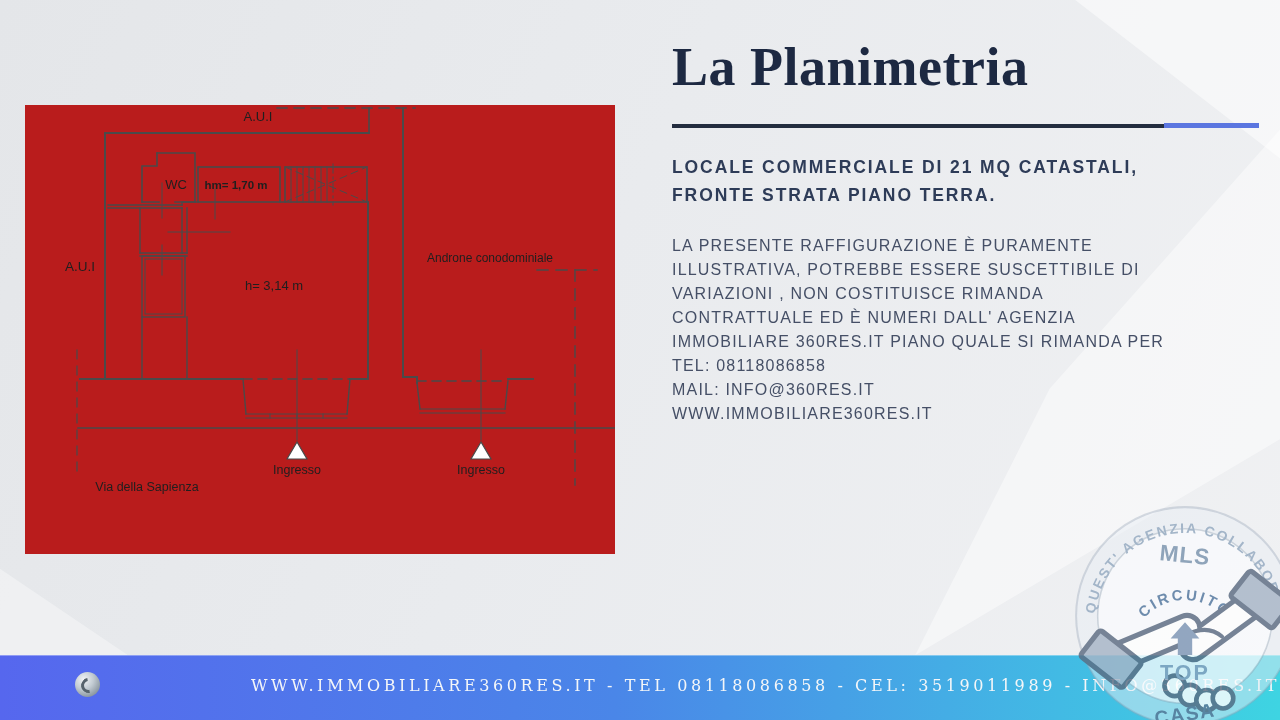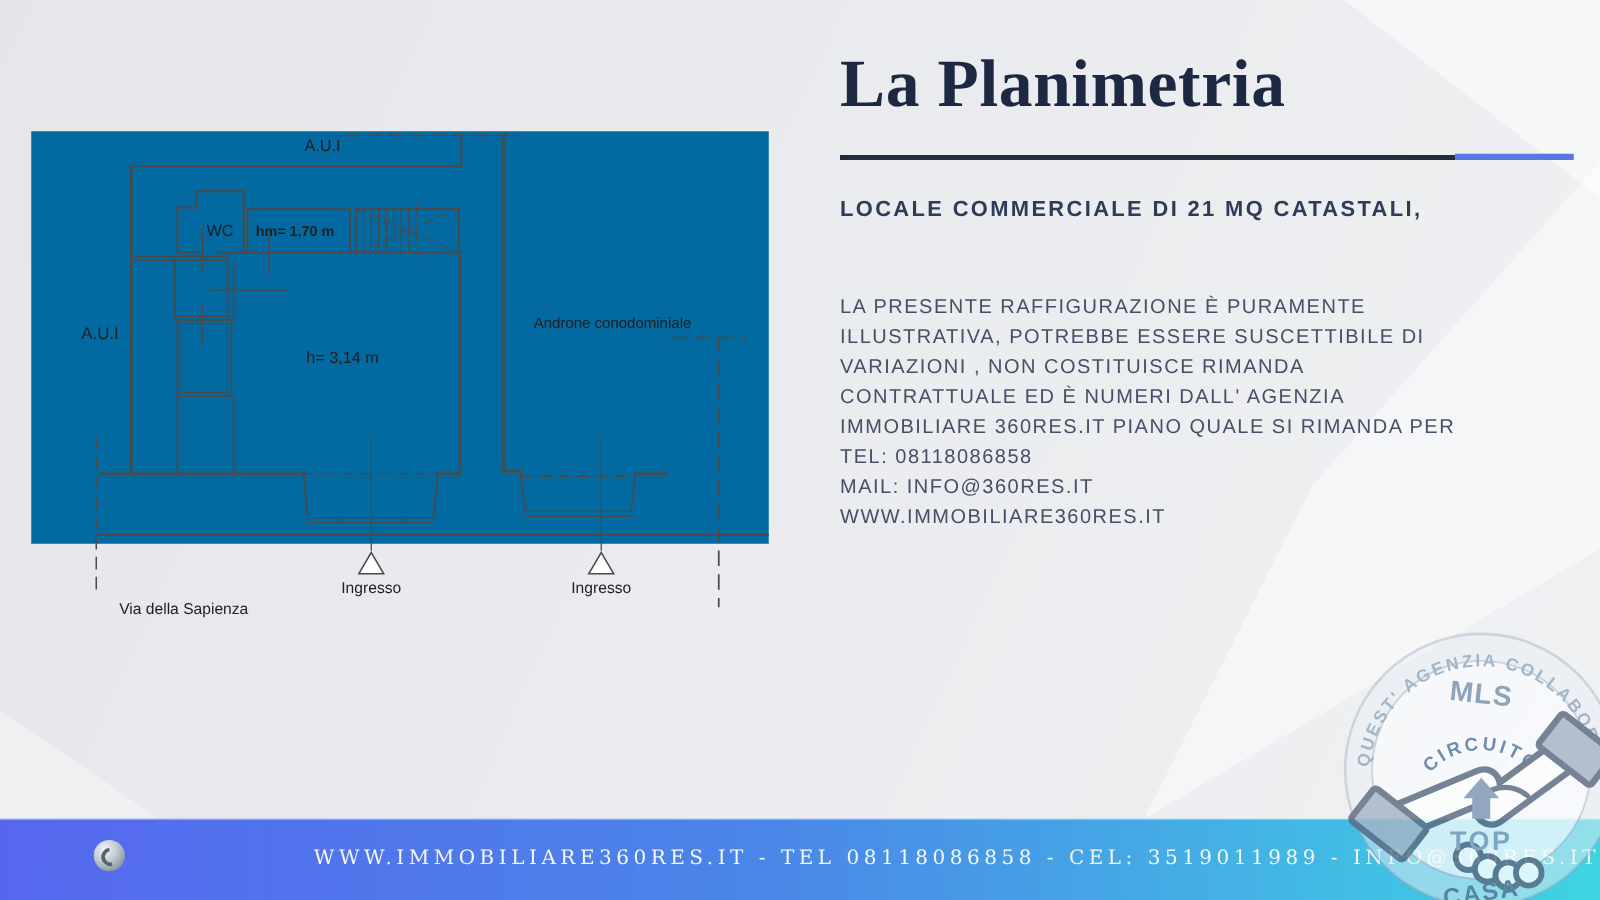--- a/index.html
+++ b/index.html
@@ -7,21 +7,21 @@
     width:1280px;height:720px;position:relative;overflow:hidden;
     background:linear-gradient(115deg,#e4e6e9 0%,#e9ebee 45%,#f0f1f3 100%);
     font-family:"Liberation Sans",sans-serif;
   }
   .sheen{position:absolute;inset:0;pointer-events:none;}
   .sheen-1{background:rgba(255,255,255,.5);clip-path:polygon(84% 0,100% 0,100% 22%);}
   .sheen-2{background:rgba(255,255,255,.45);clip-path:polygon(100% 18%,100% 61%,71.5% 91%,82% 54%);}
   .sheen-3{background:rgba(255,255,255,.35);clip-path:polygon(0 91%,0 79%,10% 91%);}
 
   
-  .plan-panel{position:absolute;left:25px;top:105px;width:590px;height:330px;background:#0369a1;}
+  .plan-panel{position:absolute;left:25px;top:105px;width:590px;height:449px;background:#b91c1c;}
   .plan-panel svg{display:block;}
   .plan-panel text{font-family:"Liberation Sans",sans-serif;fill:#1f1f1f;}
 
   
   .title{
     position:absolute;left:672px;top:24px;width:560px;
     font-family:"Liberation Serif",serif;font-weight:700;font-size:54px;
     color:#1d2942;letter-spacing:.5px;margin-top:12px;
   }
   .divider{position:absolute;left:672px;top:123px;width:587px;height:5px;display:flex;}
@@ -144,20 +144,21 @@
 
 <h1 class="title">La Planimetria</h1>
 
 <div class="divider">
   <div class="seg-dark"></div>
   <div class="seg-blue"></div>
 </div>
 
 <div class="subtitle">
   <div>LOCALE COMMERCIALE DI 21 MQ CATASTALI,</div>
+  <div>FRONTE STRATA PIANO TERRA.</div>
 </div>
 
 <div class="description">
   <div>LA PRESENTE RAFFIGURAZIONE È PURAMENTE</div>
   <div>ILLUSTRATIVA, POTREBBE ESSERE SUSCETTIBILE DI</div>
   <div>VARIAZIONI , NON COSTITUISCE RIMANDA</div>
   <div>CONTRATTUALE ED È NUMERI DALL' AGENZIA</div>
   <div>IMMOBILIARE 360RES.IT PIANO QUALE SI RIMANDA PER</div>
   <div>TEL: 08118086858</div>
   <div>MAIL: INFO@360RES.IT</div>

